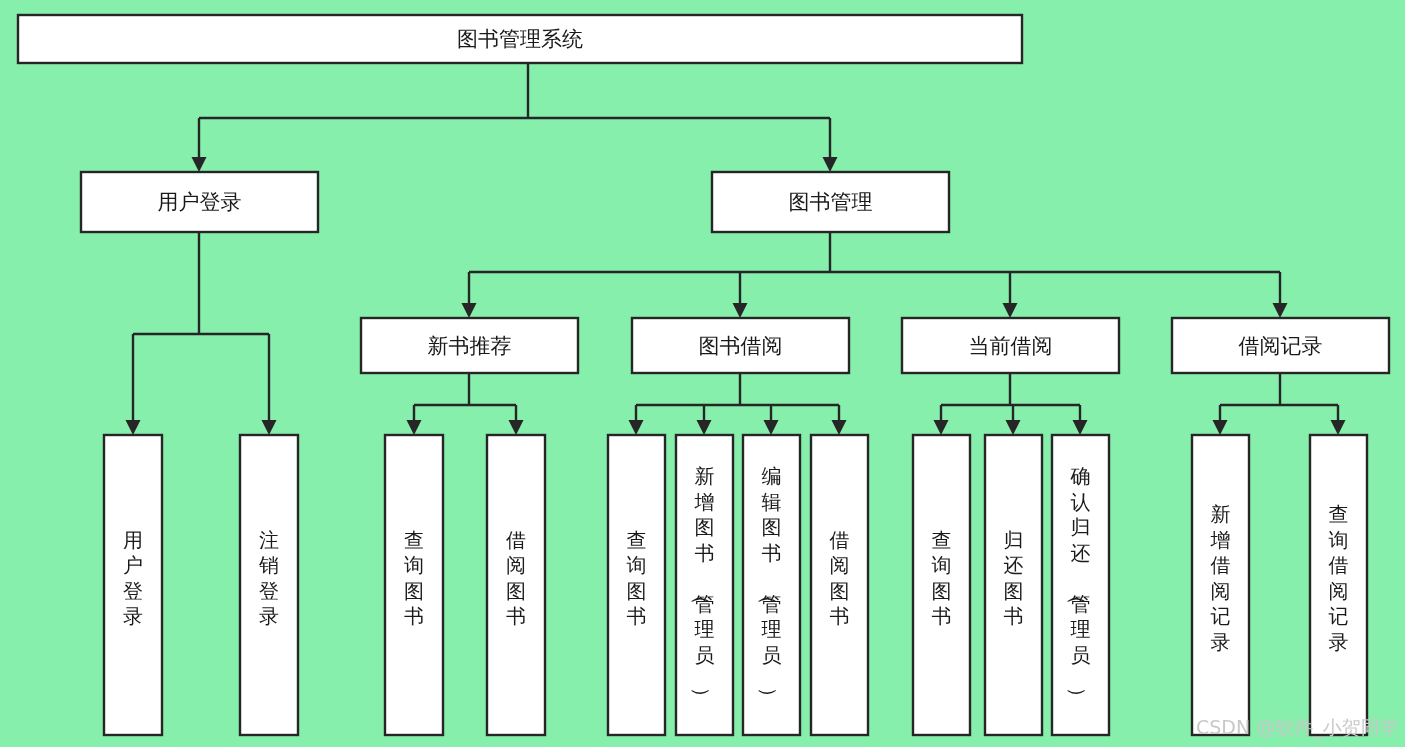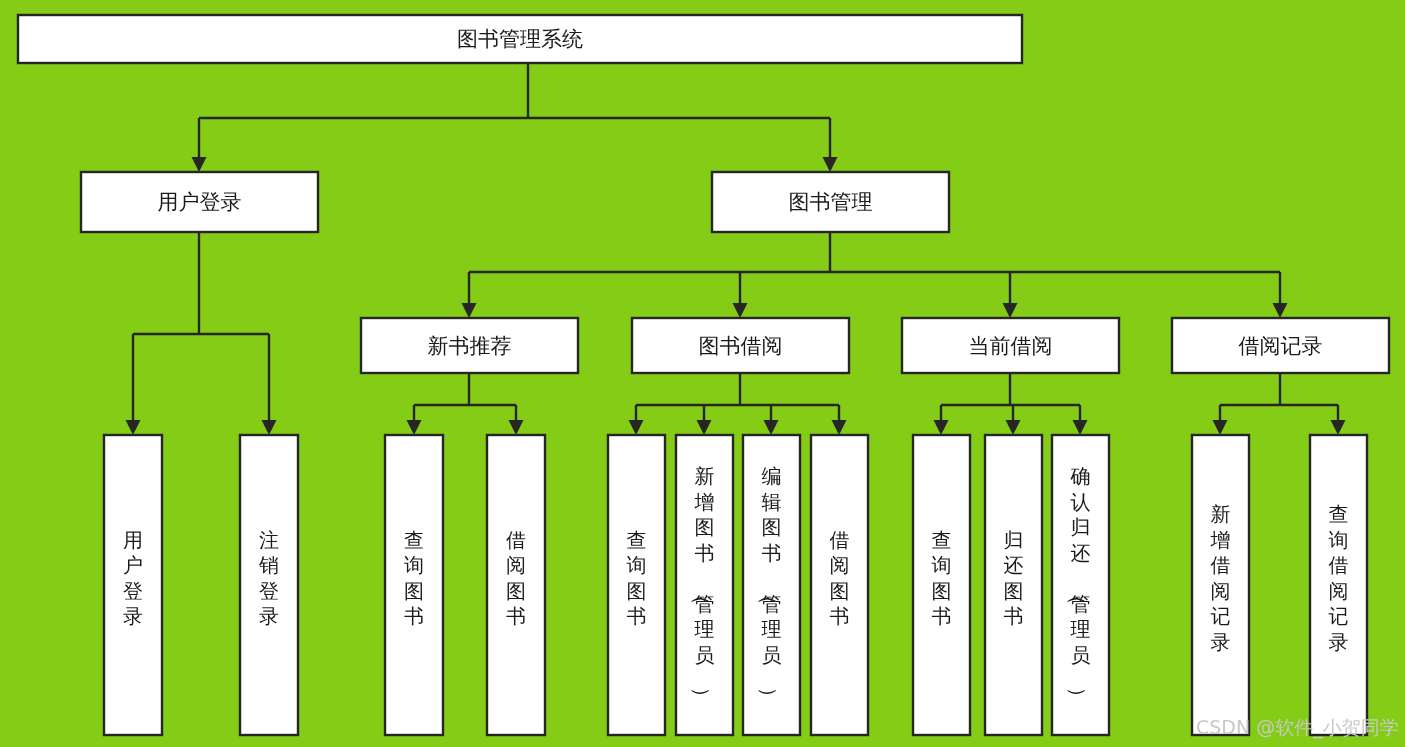--- a/index.html
+++ b/index.html
@@ -7,21 +7,21 @@
     padding: 0;
     background: #ffffff;
   }
   body {
     font-family: "DejaVu Sans", "Liberation Sans", sans-serif;
   }
   #diagram-root {
     position: relative;
     width: 1405px;
     height: 747px;
-    background: #84cc16;
+    background: #86efac;
     overflow: hidden;
   }
   svg.flow-svg {
     position: absolute;
     left: 0;
     top: 0;
     width: 1405px;
     height: 747px;
     display: block;
   }

